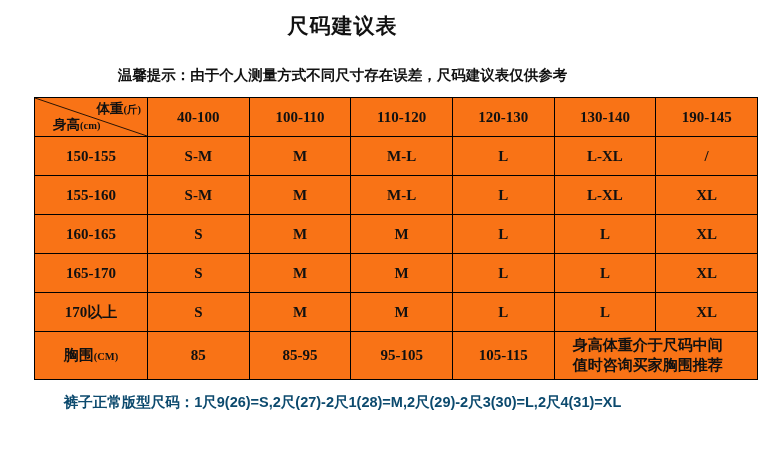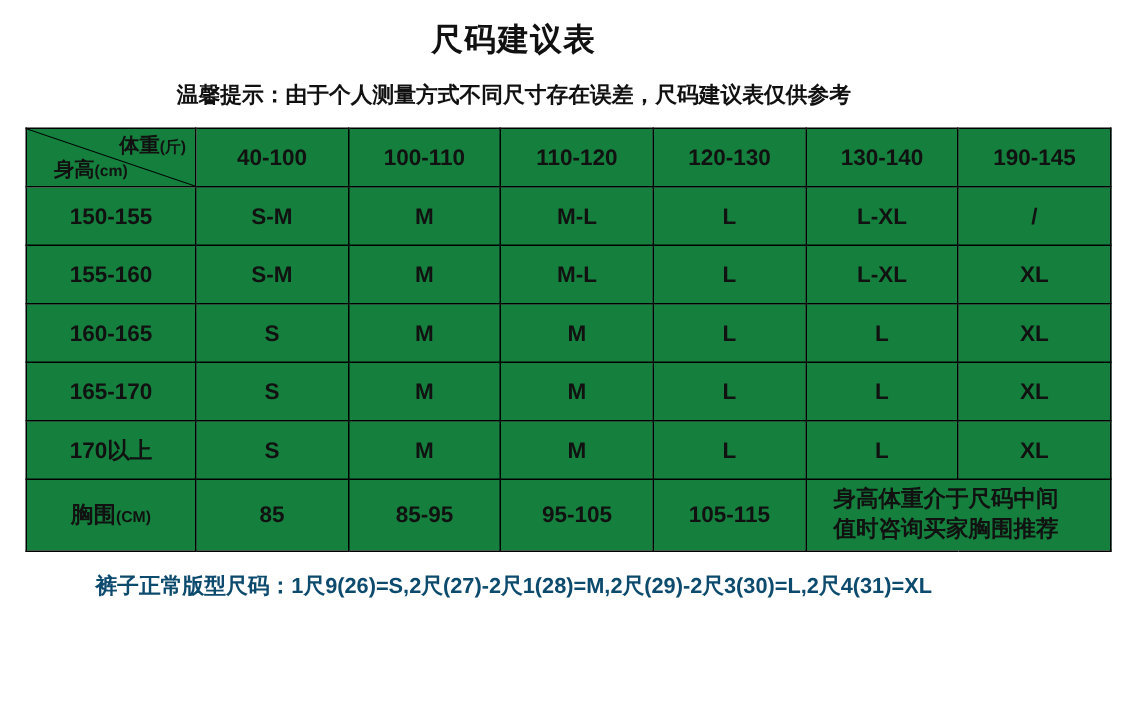--- a/index.html
+++ b/index.html
@@ -12,53 +12,54 @@
     background: #ffffff;
     font-family: "Liberation Sans", sans-serif;
     color: #111111;
     overflow: hidden;
   }
   .page {
     position: relative;
     width: 685px;
     height: 475px;
     box-sizing: border-box;
-    padding: 0 17px;
+    padding: 0 34px;
   }
   .title {
     text-align: center;
     font-size: 21px;
     font-weight: bold;
     letter-spacing: 1px;
     padding-top: 12px;
     color: #111;
   }
   .note {
     text-align: center;
     font-size: 14.5px;
     font-weight: bold;
-    margin-top: 14px;
+    margin-top: 26px;
     margin-bottom: 12px;
     color: #111;
   }
   table.size-table {
     border-collapse: collapse;
     width: 724px;
     margin: 0 auto;
     table-layout: fixed;
   }
   table.size-table td, table.size-table th {
     border: 1px solid #000;
     text-align: center;
     font-size: 15px;
     font-weight: bold;
     height: 38px;
     padding: 0;
     color: #111;
-    background: #15803d;
+    background: #f97316;
+    font-family: Liberation Serif, serif;
   }
   
   .corner {
     position: relative;
     width: 112px;
     height: 56px;
     padding: 0 !important;
     background: #fff;
     overflow: hidden;
   }

